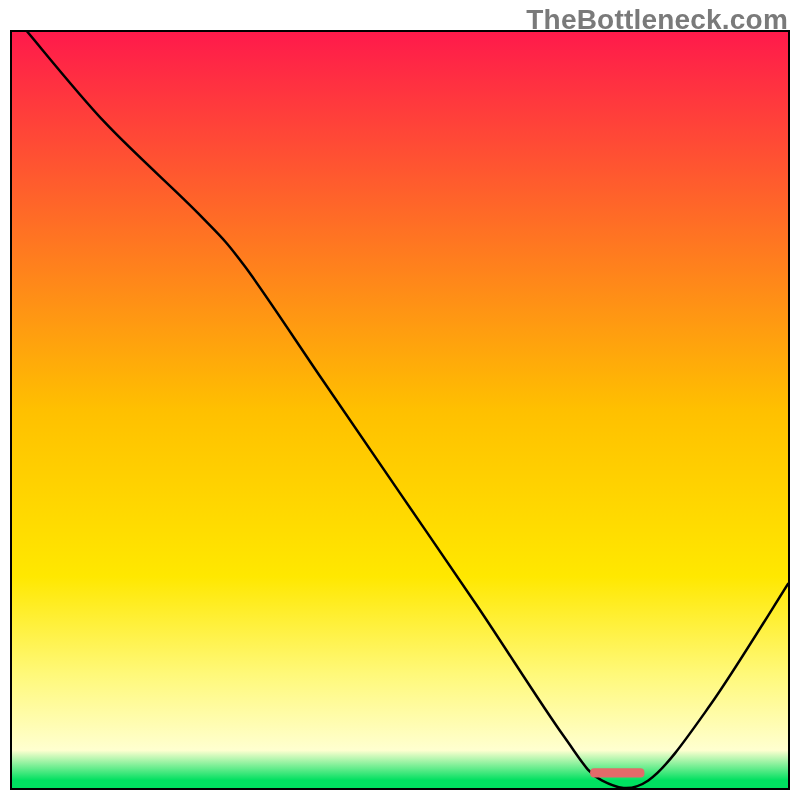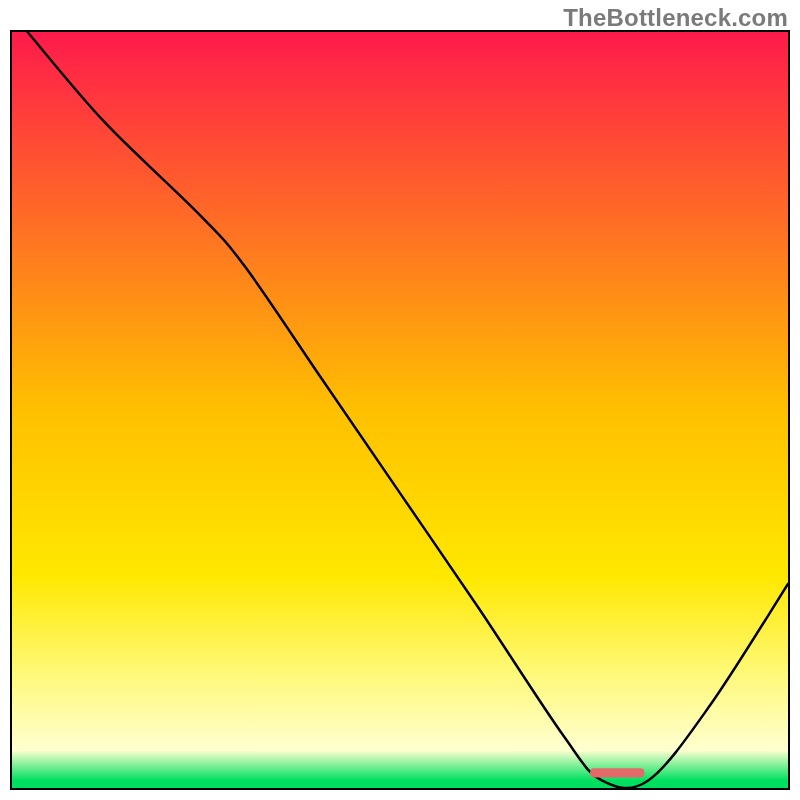--- a/index.html
+++ b/index.html
@@ -8,21 +8,21 @@
     width: 800px;
     height: 800px;
     position: relative;
     font-family: Arial, Helvetica, sans-serif;
     background: #ffffff;
   }
   .attribution {
     position: absolute;
     top: 4px;
     right: 12px;
-    font-size: 24px;
+    font-size: 28px;
     font-weight: 600;
     color: #7a7a7a;
     letter-spacing: 0.2px;
   }
   .plot-area {
     position: absolute;
     top: 30px;
     left: 10px;
     width: 780px;
     height: 760px;

